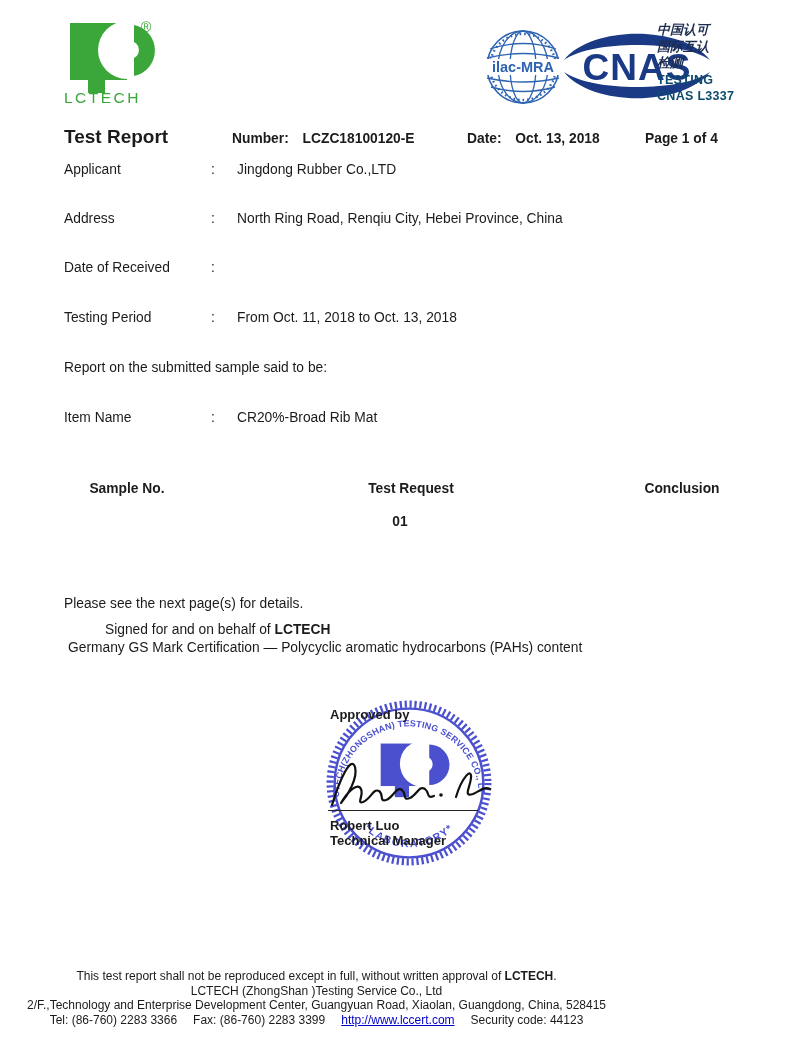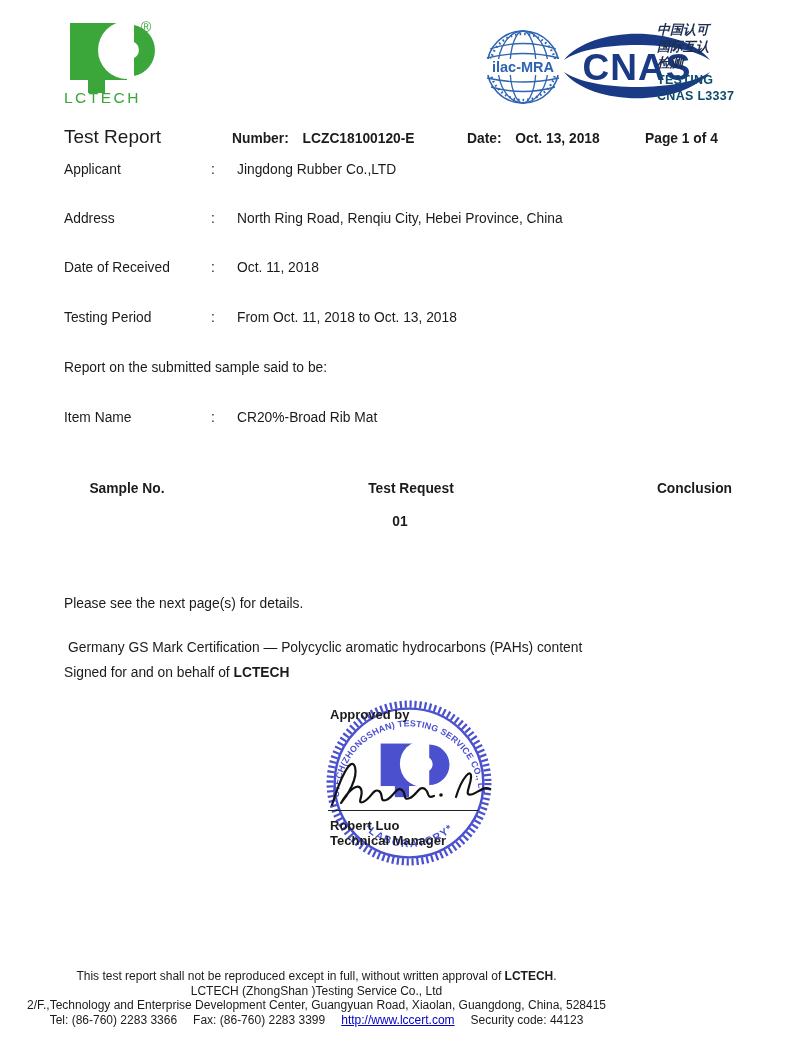--- a/index.html
+++ b/index.html
@@ -8,35 +8,35 @@
     font-family:"Liberation Sans","DejaVu Sans",sans-serif;color:#1b1b1b;overflow:hidden;
   }
   .abs{position:absolute;}
   
   .brand-text{position:absolute;left:64px;top:89px;font-size:15.5px;letter-spacing:2.5px;color:#3BA639;}
   
   .cn-block{position:absolute;left:657px;top:22px;line-height:16.5px;font-weight:bold;}
   .cn-line{font-size:13px;color:#1d2d52;font-style:italic;}
   .en-line{font-size:12.5px;color:#0c4a6e;letter-spacing:.3px;}
   
-  .title{position:absolute;left:64px;top:126px;font-size:19px;font-weight:normal;}
+  .title{position:absolute;left:64px;top:126px;font-size:19px;font-weight:bold;}
   .hmeta{position:absolute;top:131px;font-size:13.8px;font-weight:bold;white-space:nowrap;}
   
   .frow{position:absolute;left:64px;width:680px;display:flex;font-size:13.8px;}
   .flabel{width:147px;flex:0 0 147px;}
   .fcolon{width:26px;flex:0 0 26px;}
   .fvalue{flex:1;}
   .note-line{position:absolute;left:64px;font-size:13.8px;}
   
   .tbl{position:absolute;left:64px;top:479px;width:672px;font-size:13.8px;}
   .trow{display:flex;line-height:19px;}
   .tbody-row{margin-top:14px;line-height:20px;flex-direction:column;}
   .c1{flex:0 0 126px;text-align:center;}
   .c2{flex:0 0 442px;}
-  .c3{flex:0 0 100px;text-align:right;}
+  .c3{flex:0 0 100px;text-align:center;}
   .thead .c2{text-align:center;}
   .thead span{font-weight:bold;}
   .c2-body{padding-left:4px;}
   .bold{font-weight:bold;}
   
   .sig-line{position:absolute;left:328px;top:810px;width:150px;border-top:1.6px solid #222;}
   .ap-text{position:absolute;font-size:13px;font-weight:bold;}
   
   .footer{position:absolute;left:0;top:969px;width:633px;text-align:center;font-size:12px;line-height:14.6px;}
   .footer a{color:#0000c8;text-decoration:underline;}
@@ -103,21 +103,20 @@
     <span class="fvalue">Jingdong Rubber Co.,LTD</span>
   </div>
   <div class="frow" style="top:211px;">
     <span class="flabel">Address</span>
     <span class="fcolon">:</span>
     <span class="fvalue">North Ring Road, Renqiu City, Hebei Province, China</span>
   </div>
   <div class="frow" style="top:260px;">
     <span class="flabel">Date of Received</span>
     <span class="fcolon">:</span>
-    <span class="fvalue">Oct. 11, 2018</span>
   </div>
   <div class="frow" style="top:310px;">
     <span class="flabel">Testing Period</span>
     <span class="fcolon">:</span>
     <span class="fvalue">From Oct. 11, 2018 to Oct. 13, 2018</span>
   </div>
   <div class="note-line" style="top:360px;">Report on the submitted sample said to be:</div>
   <div class="frow" style="top:410px;">
     <span class="flabel">Item Name</span>
     <span class="fcolon">:</span>
@@ -131,21 +130,21 @@
       <span class="c3">Conclusion</span>
     </div>
     <div class="trow tbody-row">
       <span class="c1 bold">01</span>
       <span class="c2 c2-body">Germany GS Mark Certification — Polycyclic aromatic hydrocarbons (PAHs) content</span>
       <span class="c3 bold">See Result</span>
     </div>
   </div>
 
   <div class="note-line" style="top:596px;">Please see the next page(s) for details.</div>
-  <div class="note-line" style="top:665px;">
+  <div class="note-line" style="top:622px;margin-left:41px;">
     <span>Signed for and on behalf of </span><span class="bold">LCTECH</span>
   </div>
 
   <svg class="abs" style="left:322px;top:696px;" width="174" height="174" viewBox="0 0 172 172">
     <circle cx="86" cy="86" r="78" fill="none" stroke="#4B50CF" stroke-width="7" stroke-dasharray="2.2 2.7"></circle>
     <circle cx="86" cy="86" r="73.5" fill="none" stroke="#4B50CF" stroke-width="2.4"></circle>
     <defs>
       <path id="arcTop" d="M17,99 A68,68 0 1 1 155,99"></path>
       <path id="arcBottom" d="M34,122 A63,63 0 0 0 138,122"></path>
     </defs>

